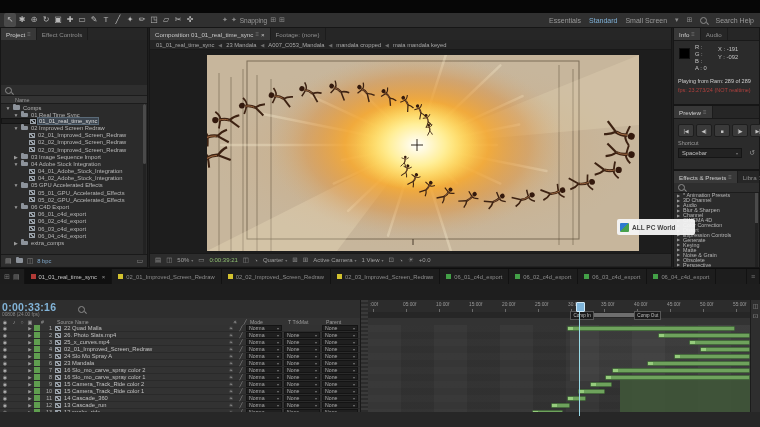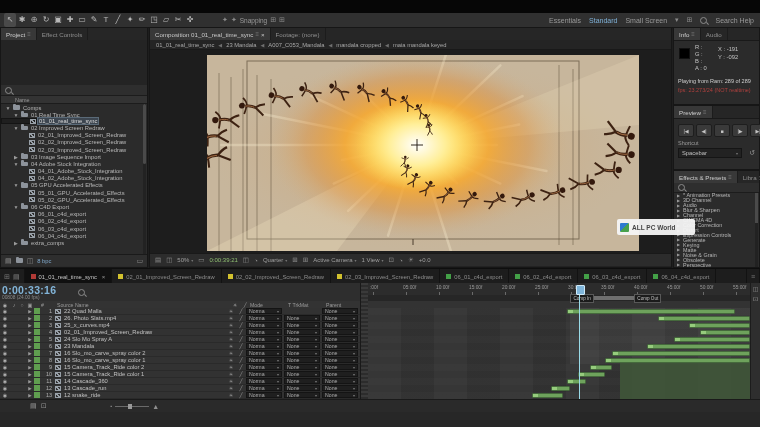--- a/index.html
+++ b/index.html
@@ -75,21 +75,21 @@
   #fx-scroll{position:absolute;right:1px;top:22px;width:3px;height:74px;background:#222;}
   #fx-scroll div{width:3px;height:30px;background:#4a4a4a;}
   
   #tl-tabs{left:0;top:268px;width:760px;height:15px;background:#1d1d1d;border-top:1px solid #0e0e0e;display:flex;align-items:stretch;overflow:hidden;}
   .ctab{display:flex;align-items:center;gap:3px;padding:0 6px;border-right:1px solid #121212;color:#8d8d8d;font-size:5.8px;white-space:nowrap;}
   .ctab.active{background:#101010;color:#c8c8c8;}
   .swatch{width:5px;height:5px;display:inline-block;flex:0 0 auto;}
   .ctab-x{color:#9a9a9a;font-size:6px;margin-left:2px;}
   .tl-corner{display:flex;align-items:center;gap:3px;padding:0 4px;color:#777;font-size:7px;border-right:1px solid #121212;}
   
-  #timeline{left:0;top:283px;width:760px;height:116px;background:#2b2b2b;}
+  #timeline{left:0;top:300px;width:760px;height:116px;background:#2b2b2b;}
   #tl-left{position:absolute;left:0;top:0;width:360px;height:116px;background:#2e2e2e;border-right:1px solid #191919;}
   #tc-block{position:absolute;left:2px;top:1px;width:70px;height:16px;}
   #tc-main{font-size:10.5px;font-weight:bold;color:#82b4d8;letter-spacing:.3px;}
   #tc-sub{font-size:4.8px;color:#8a8a8a;margin-top:-1px;}
   #tl-search{position:absolute;left:78px;top:6px;}
   #tl-colhead{position:absolute;left:0;top:18px;width:360px;height:7px;background:#333;border-bottom:1px solid #202020;display:flex;align-items:center;font-size:5.2px;color:#9a9a9a;}
   #layer-rows{position:absolute;left:0;top:25px;width:360px;height:91px;}
   .lrow{display:flex;align-items:center;height:7px;background:#323232;border-bottom:1px solid #2a2a2a;box-sizing:border-box;white-space:nowrap;}
   .cell{flex:0 0 auto;}
   .c-eye{width:10px;text-align:center;font-size:5px;color:#b0b0b0;}

